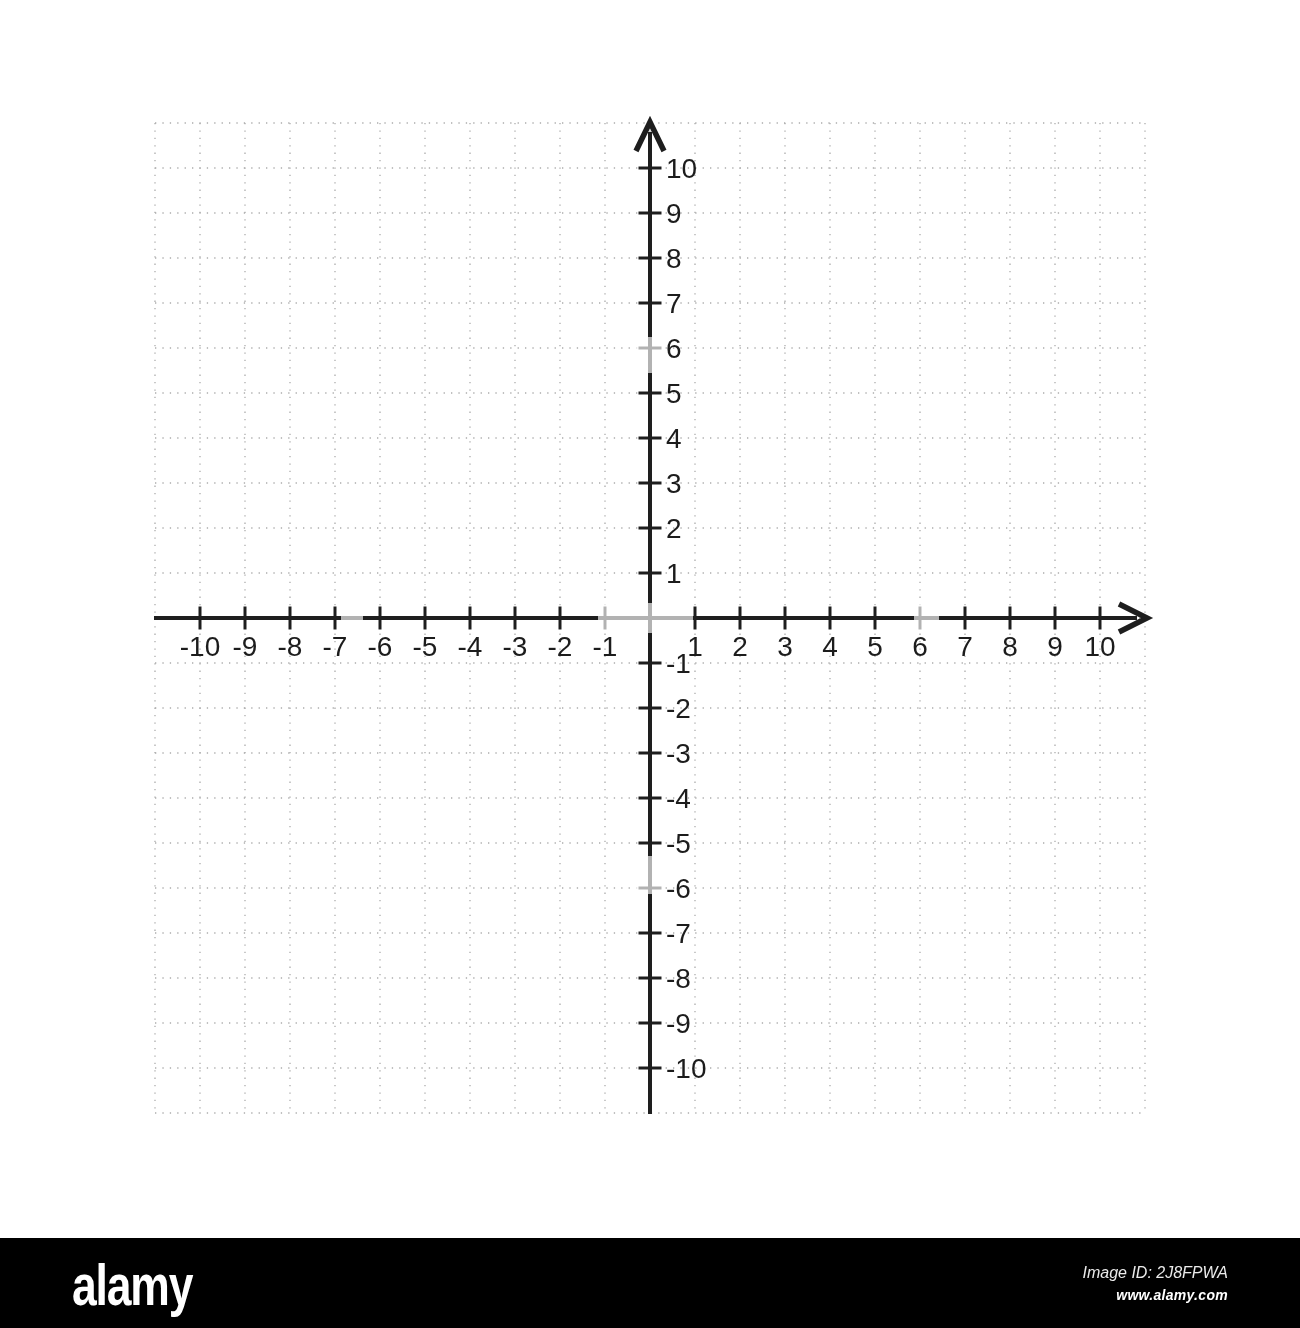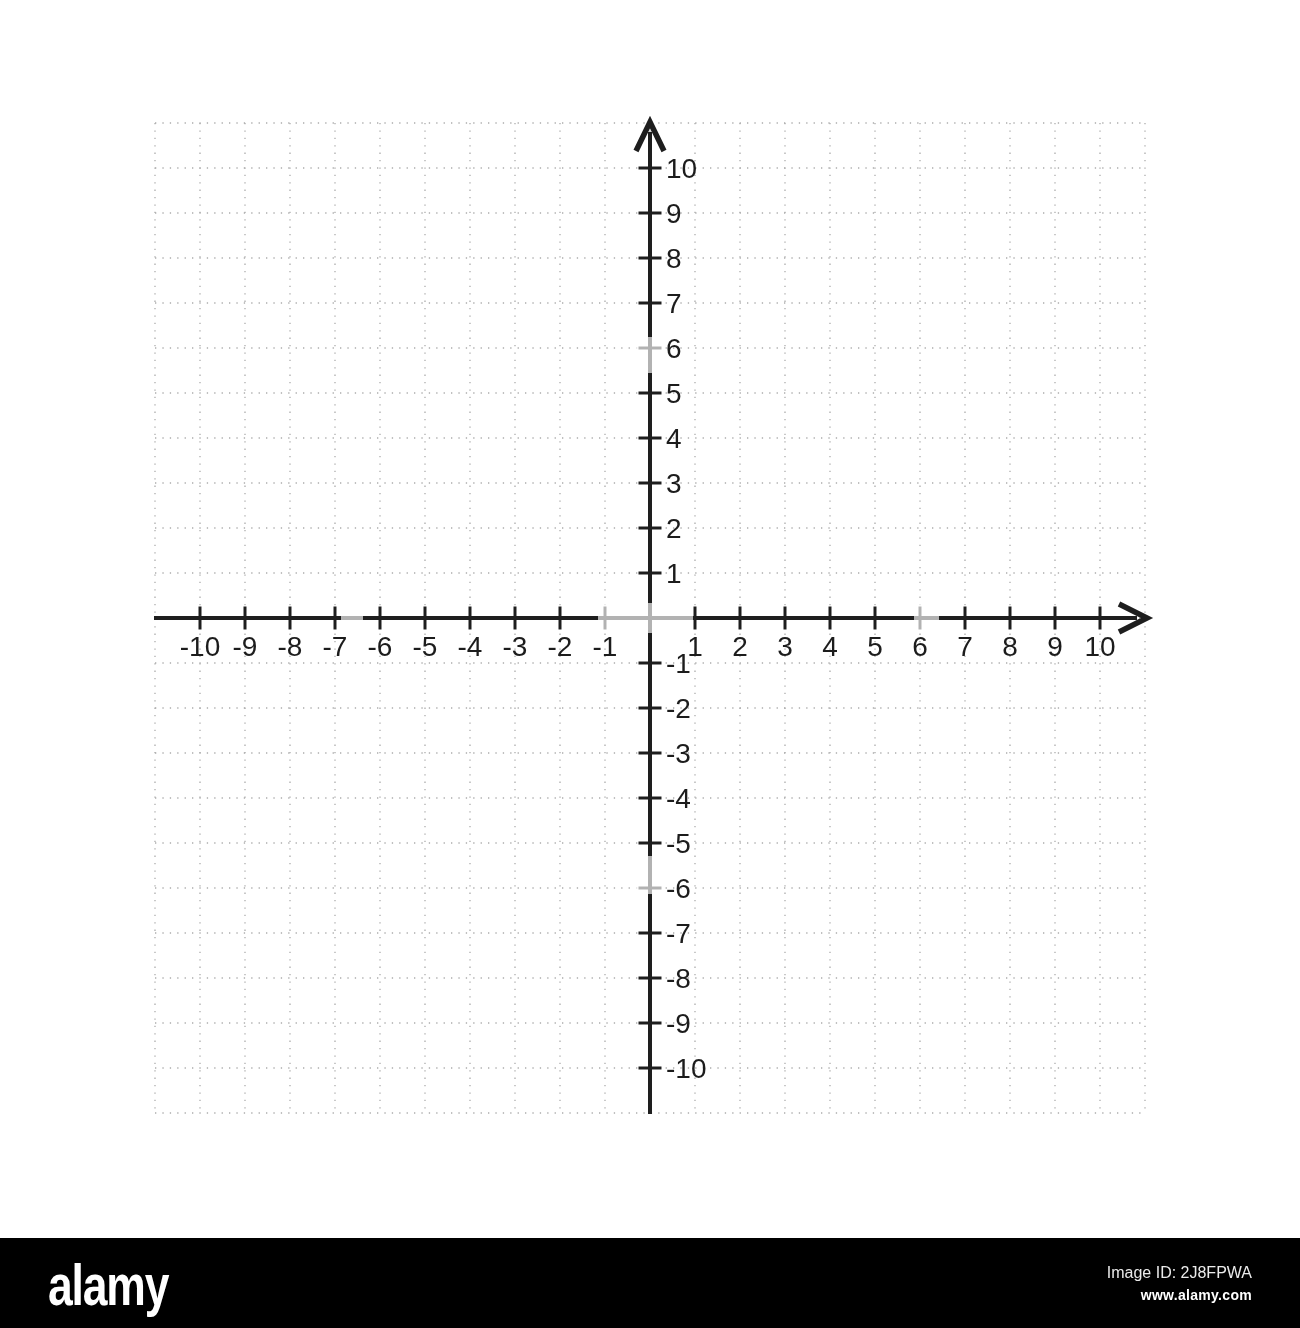--- a/index.html
+++ b/index.html
@@ -35,35 +35,36 @@
   }
   .footer-bar {
     position: absolute;
     left: 0;
     top: 1238px;
     width: 1300px;
     height: 90px;
     display: flex;
     align-items: center;
     justify-content: space-between;
-    padding: 0 48px;
+    padding: 0 72px;
     box-sizing: border-box;
   }
   .alamy-logo {
     font-weight: bold;
     font-size: 57px;
     letter-spacing: -1.5px;
     transform: scaleX(0.78);
     transform-origin: left center;
     line-height: 1;
     padding-top: 4px;
   }
   .footer-meta {
     text-align: right;
     line-height: 1;
+    font-style: italic;
   }
   .image-id {
     font-size: 16px;
     font-weight: 400;
     margin-bottom: 7px;
     opacity: 0.92;
   }
   .site-url {
     font-size: 14px;
     font-weight: bold;

